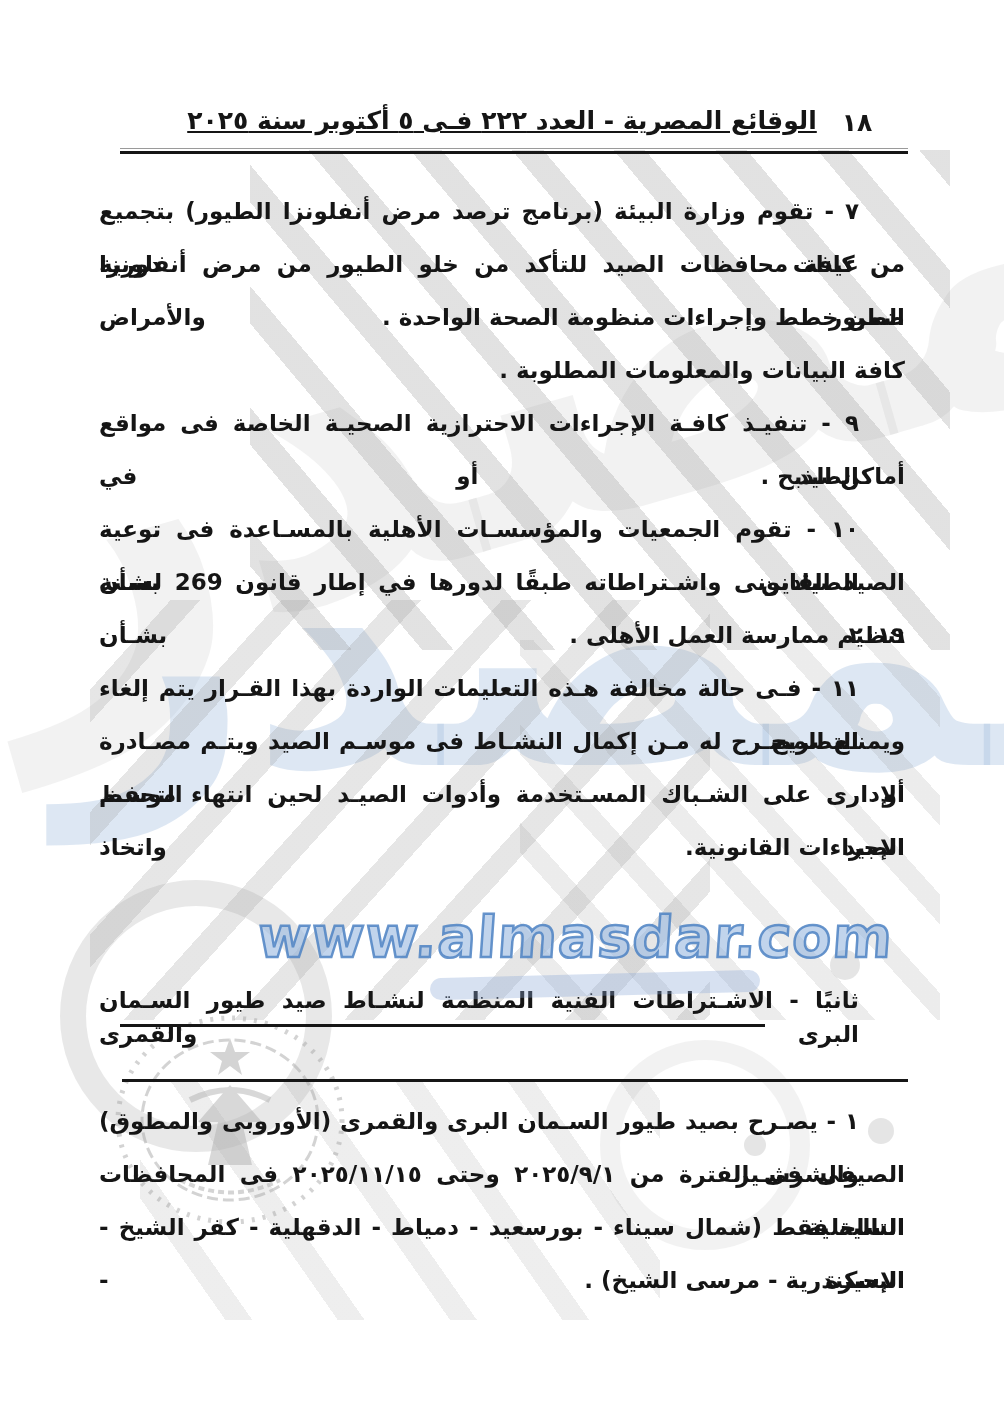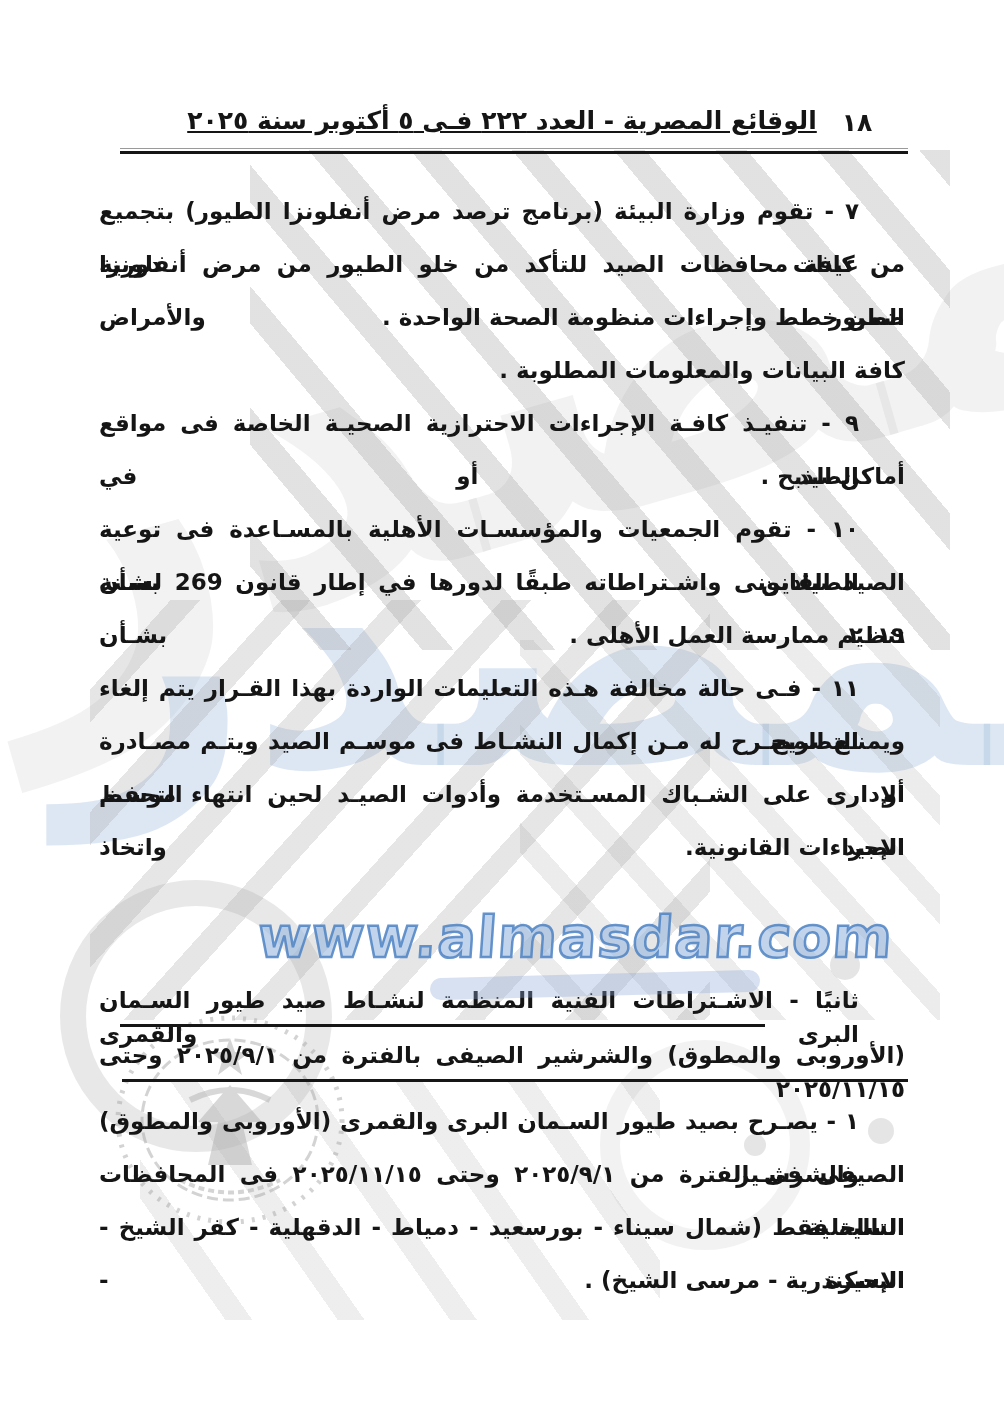--- a/index.html
+++ b/index.html
@@ -116,21 +116,20 @@
   <div class="line j">الصيد القانونى واشـتراطاته طبقًا لدورها في إطار قانون 269 لسـنة ٢٠١٩ بشـأن</div>
   <div class="line">تنظيم ممارسة العمل الأهلى .</div>
   <div class="line j ind">١١ - فـى حالة مخالفة هـذه التعليمات الواردة بهذا القـرار يتم إلغاء التصريح</div>
   <div class="line j">ويمنـع المصـرح له مـن إكمال النشـاط فى موسـم الصيد ويتـم مصـادرة أو التحفظ</div>
   <div class="line j">الإدارى على الشـباك المسـتخدمة وأدوات الصيـد لحين انتهاء موسـم الصيد واتخاذ</div>
   <div class="line">الإجراءات القانونية.</div>
 </div>
 
 <div class="textblock" id="blockHead">
   <div class="line j ind">ثانيًا - الاشـتراطات الفنية المنظمة لنشـاط صيد طيور السـمان البرى والقمرى</div>
-  <div class="line j">(الأوروبى والمطوق) والشرشير الصيفى بالفترة من ٢٠٢٥/٩/١ وحتى ٢٠٢٥/١١/١٥</div>
 </div>
 <div class="uline" id="u1"></div>
 <div class="uline" id="u2"></div>
 
 <div class="textblock" id="blockB">
   <div class="line j ind">١ - يصـرح بصيد طيور السـمان البرى والقمرى (الأوروبى والمطوق) والشرشـير</div>
   <div class="line j">الصيفى فى الفترة من ٢٠٢٥/٩/١ وحتى ٢٠٢٥/١١/١٥ فى المحافظات الساحلية</div>
   <div class="line j">التالية فقط (شمال سيناء - بورسعيد - دمياط - الدقهلية - كفر الشيخ - البحيرة -</div>
   <div class="line">الإسكندرية - مرسى الشيخ) .</div>
 </div>

